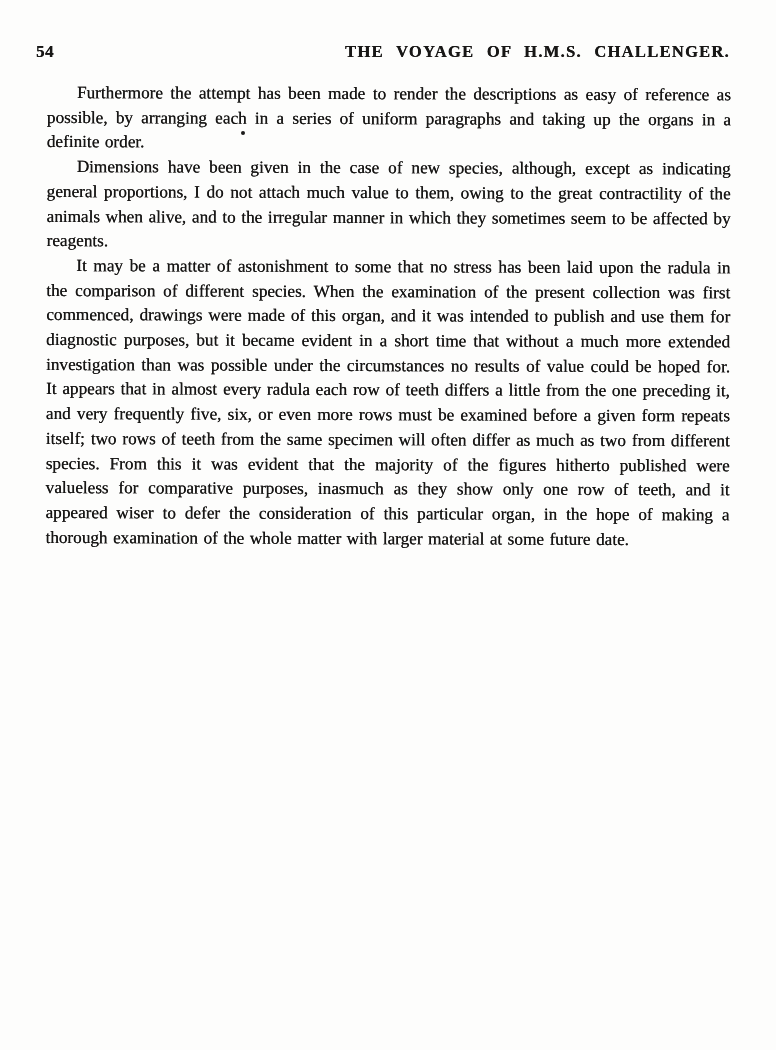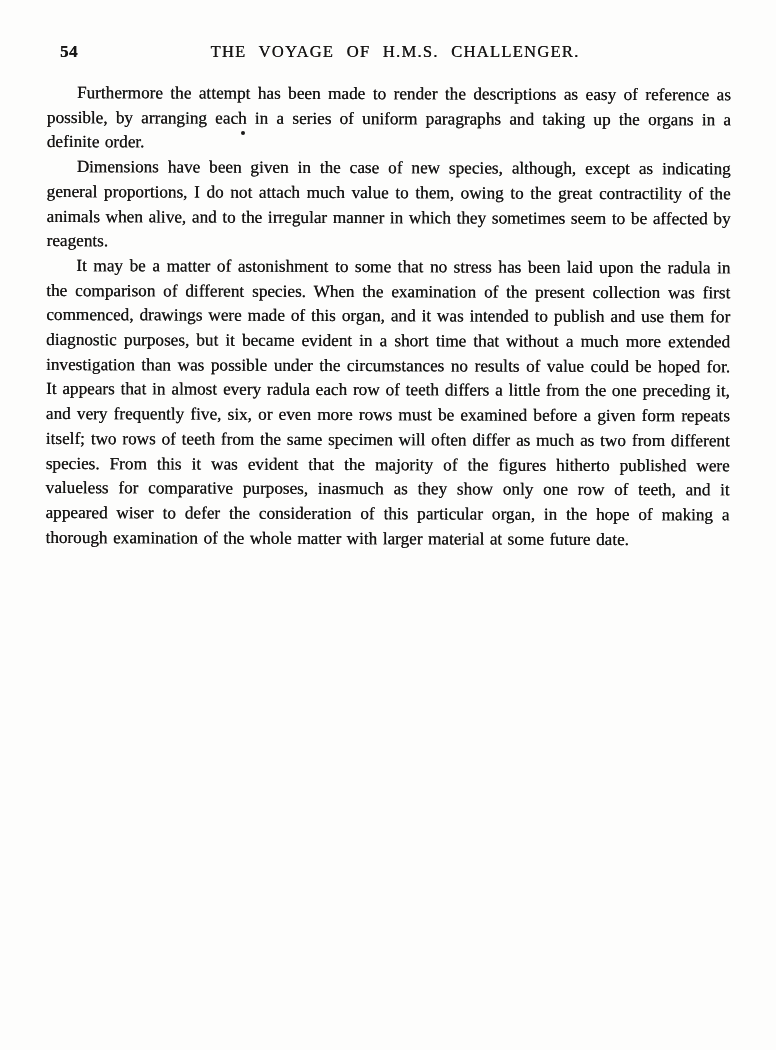--- a/index.html
+++ b/index.html
@@ -12,37 +12,37 @@
       width: 776px;
       height: 1050px;
       background: #fdfdfc;
       overflow: hidden;
       font-family: "Liberation Serif", "DejaVu Serif", serif;
       color: #181716;
     }
     .running-header {
       position: absolute;
       top: 42px;
-      left: 60px;
+      left: 36px;
       right: 46px;
       height: 22px;
     }
     .page-number {
       position: absolute;
       left: 0;
       top: 0;
       font-size: 17px;
       font-weight: bold;
       letter-spacing: 0.5px;
       text-shadow: 0.3px 0 0 currentColor;
     }
     .head-title {
-      text-align: center;
+      text-align: right;
       font-size: 16.5px;
-      font-weight: normal;
+      font-weight: bold;
       letter-spacing: 1.3px;
       word-spacing: 7px;
       text-shadow: 0.3px 0 0 currentColor;
       white-space: nowrap;
     }
     .text-block {
       position: absolute;
       top: 81px;
       left: 47px;
       width: 684px;

